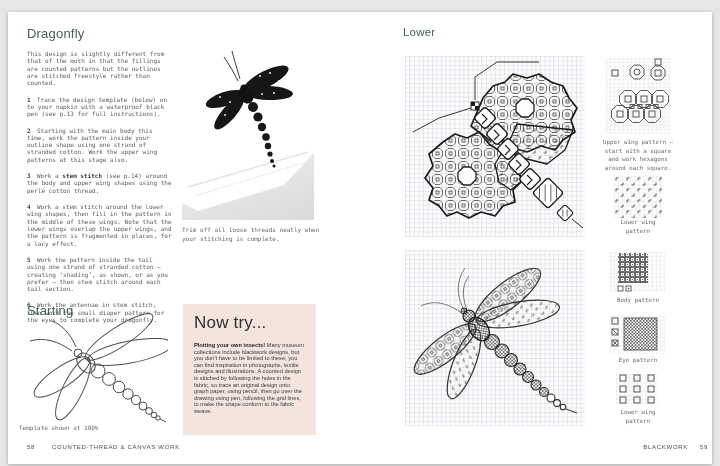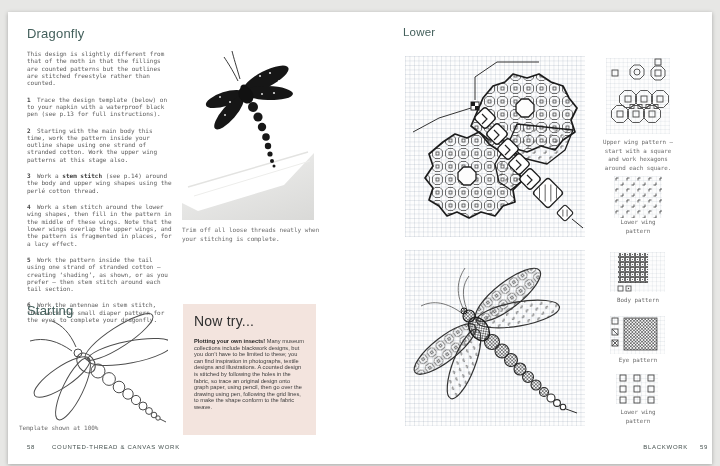--- a/index.html
+++ b/index.html
@@ -18,21 +18,21 @@
   .step{margin:0 0 9px 0;}
   .step .num{display:inline-block;width:10px;font-weight:700;color:#444;}
   .step b{color:#3e3e3e;}
   .mono-cap{font-family:"DejaVu Sans Mono",monospace;font-size:6px;line-height:1.45;color:#6b6b6b;}
   
   .photo{left:174px;top:21px;width:132px;height:187px;overflow:hidden;
          background:linear-gradient(160deg,#f8f8f8 0%,#f0f0ef 55%,#d9d9d7 100%);}
   
   .nowtry{left:175px;top:292px;width:133px;height:131px;background:#f3e4de;box-sizing:border-box;
           padding:9px 11px;}
-  .nowtry .nt-title{font-size:14px;color:#303030;letter-spacing:.2px;margin:0 0 9px 0;font-weight:400;}
+  .nowtry .nt-title{font-size:17px;color:#303030;letter-spacing:.2px;margin:0 0 9px 0;font-weight:400;}
   .nowtry .nt-body{font-size:5.7px;line-height:1.16;color:#3c3c3c;margin:0;}
   .nowtry .nt-body b{color:#1f1f1f;}
   
   .graph{background-color:#fdfdfd;
     background-image:linear-gradient(to right,rgba(110,130,150,.16) 1px,transparent 1px),
                      linear-gradient(to bottom,rgba(110,130,150,.16) 1px,transparent 1px);
     background-size:4.5px 4.5px;}
   .graphlite{background-color:#fdfdfd;
     background-image:linear-gradient(to right,rgba(110,130,150,.10) 1px,transparent 1px),
                      linear-gradient(to bottom,rgba(110,130,150,.10) 1px,transparent 1px);

